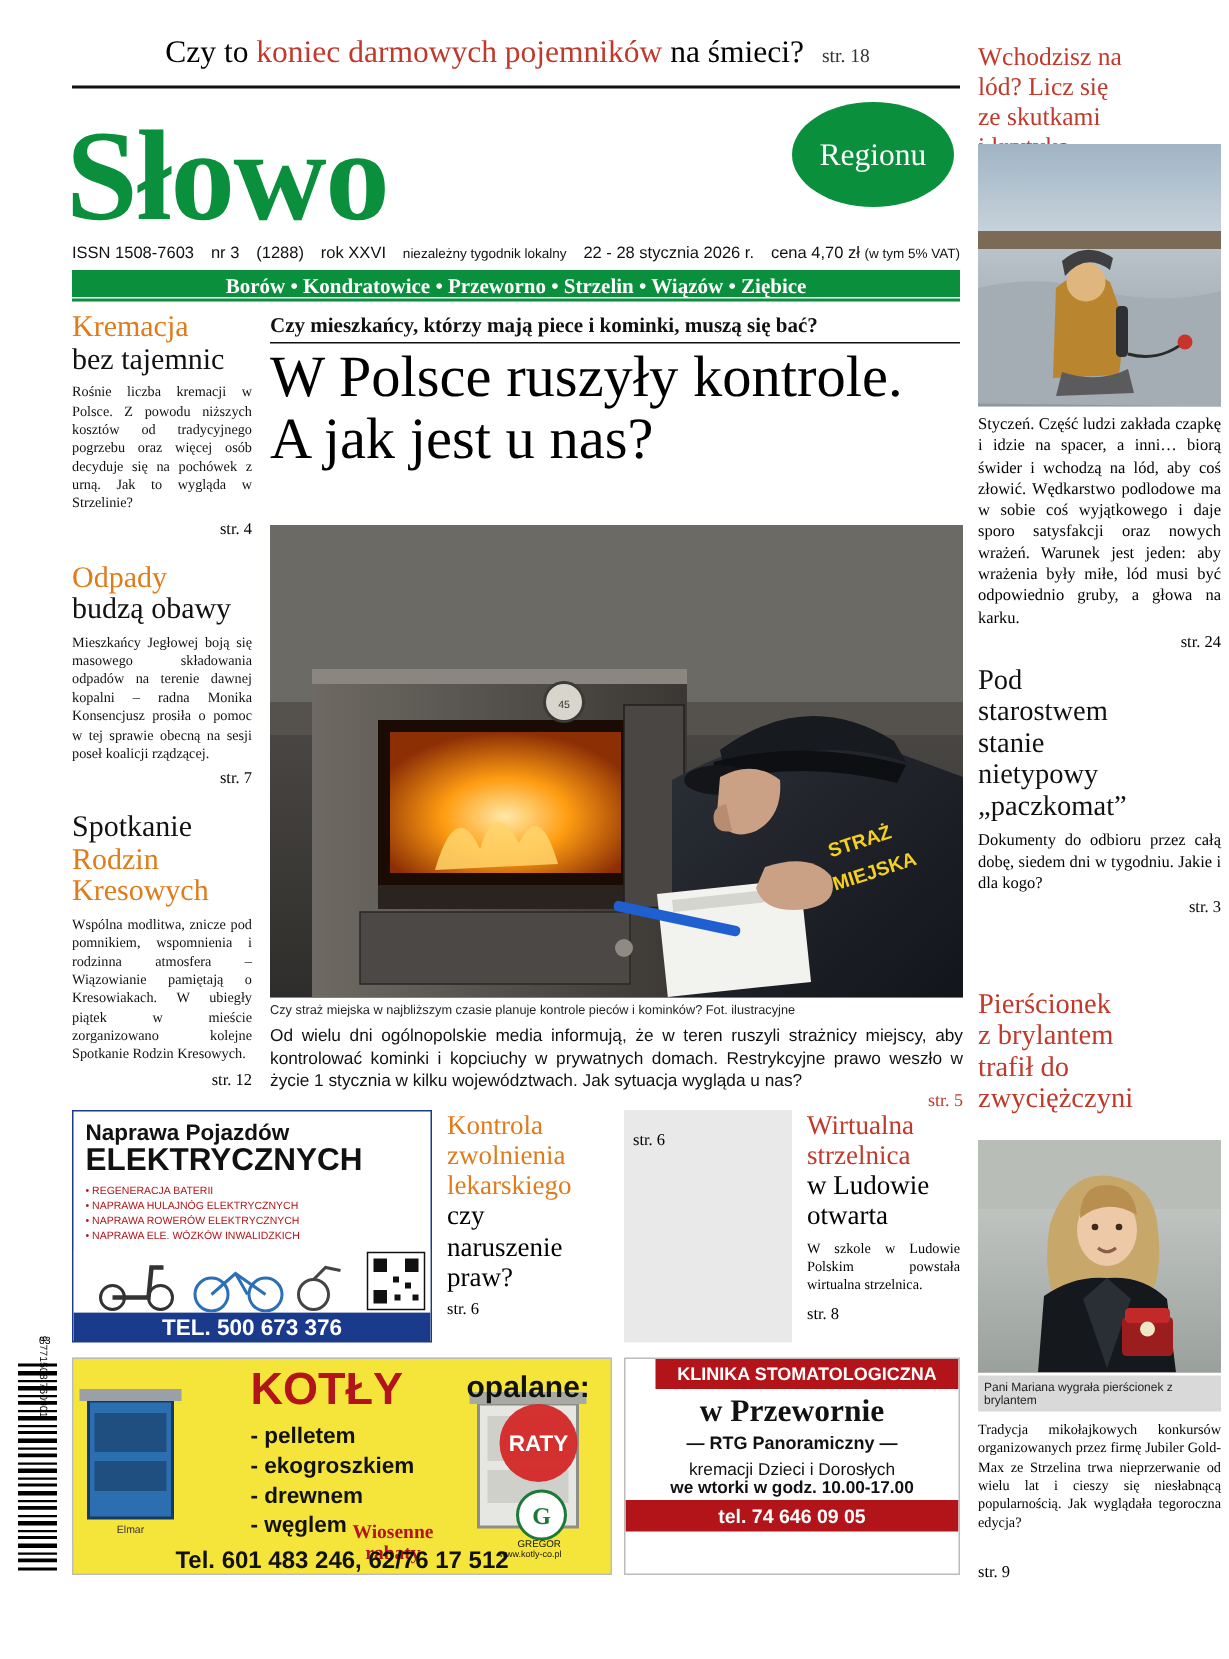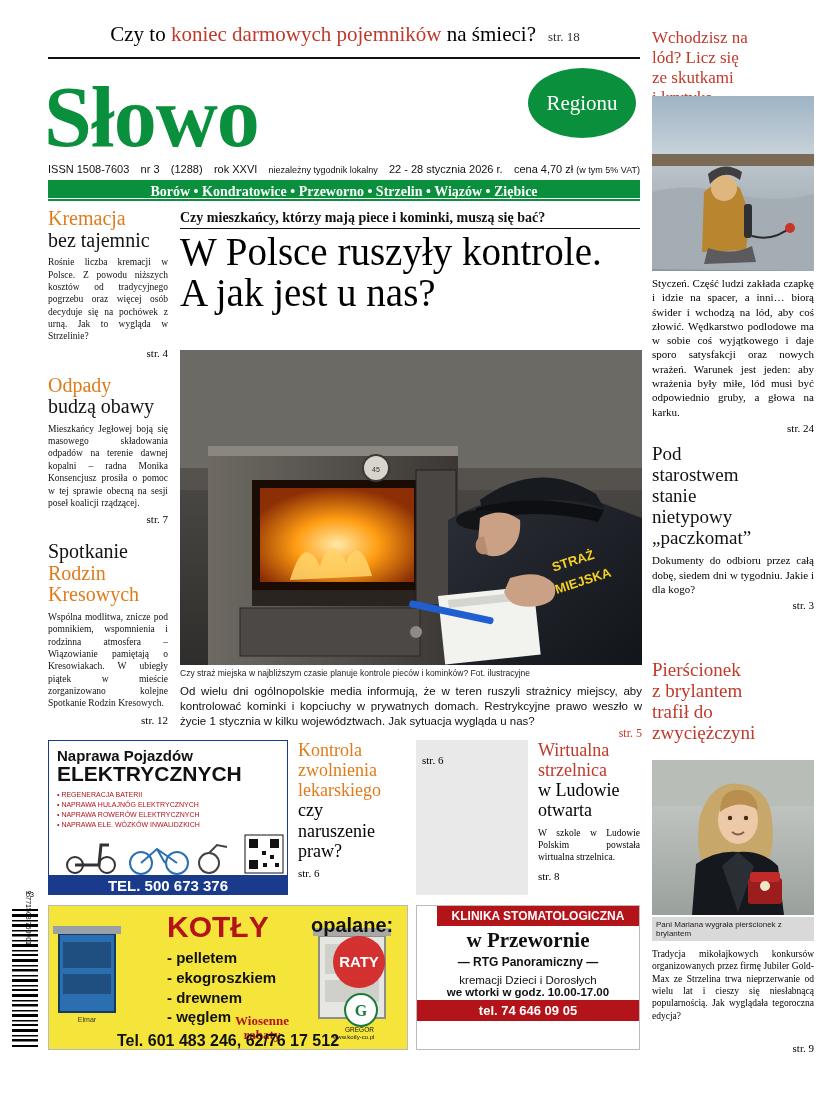--- a/index.html
+++ b/index.html
@@ -143,21 +143,21 @@
   }
 
   
   .rb-head { position:absolute; left:652px; top:660px; width:162px; font-size:19px; line-height:1.1; color:#c0392b;
              font-family:"Liberation Serif", serif;}
   .rb-photo { position:absolute; left:652px; top:760px; width:162px; height:155px; overflow:hidden; background:#777; }
   .rb-cap { position:absolute; left:652px; top:917px; width:162px; font-size:8px; color:#222;
             background:#d9d9d9; padding:3px 4px; font-family:"Liberation Sans", sans-serif; }
   .rb-text { position:absolute; left:652px; top:948px; width:162px; font-size:9.5px; line-height:1.3;
              text-align:justify; font-family:"Liberation Serif", serif; }
-  .rb-pg { position:absolute; left:652px; top:1042px; width:162px; text-align:right; font-size:11px; }
+  .rb-pg { position:absolute; left:652px; top:1042px; width:162px; font-size:11px; }
 
   
   svg { display:block; }
 </style>
 </head>
 <body>
 
 <div class="page">
 
   <div class="top-teaser">

